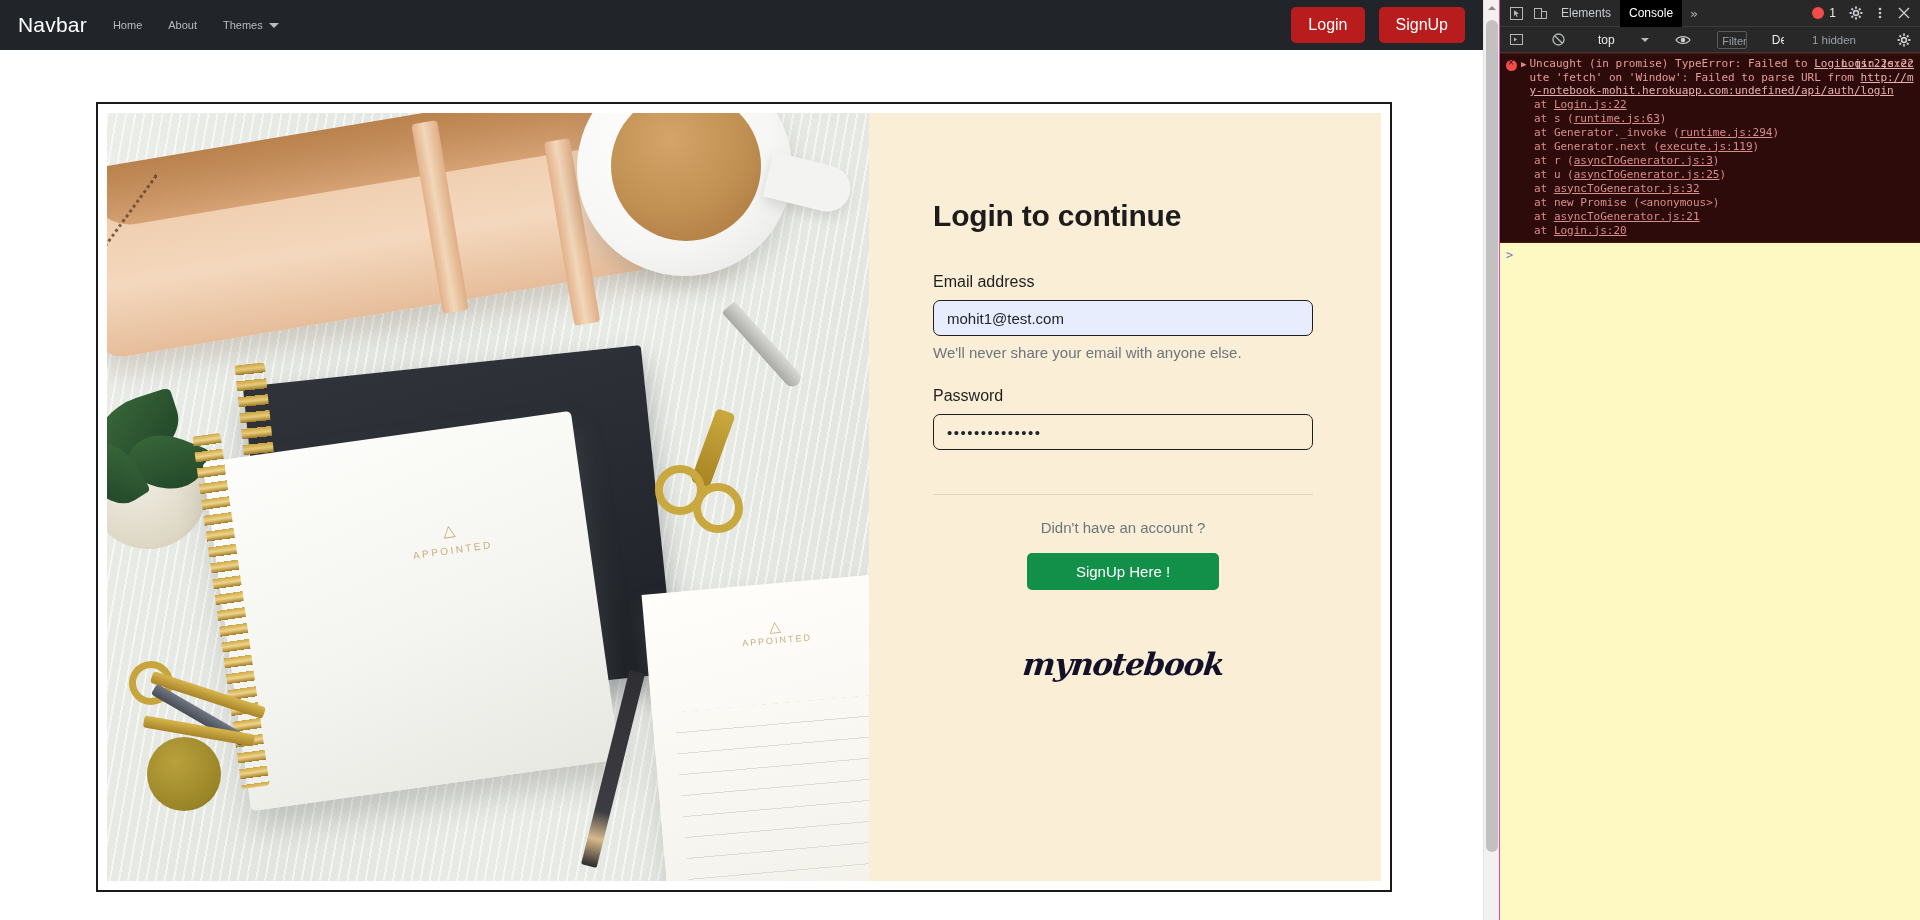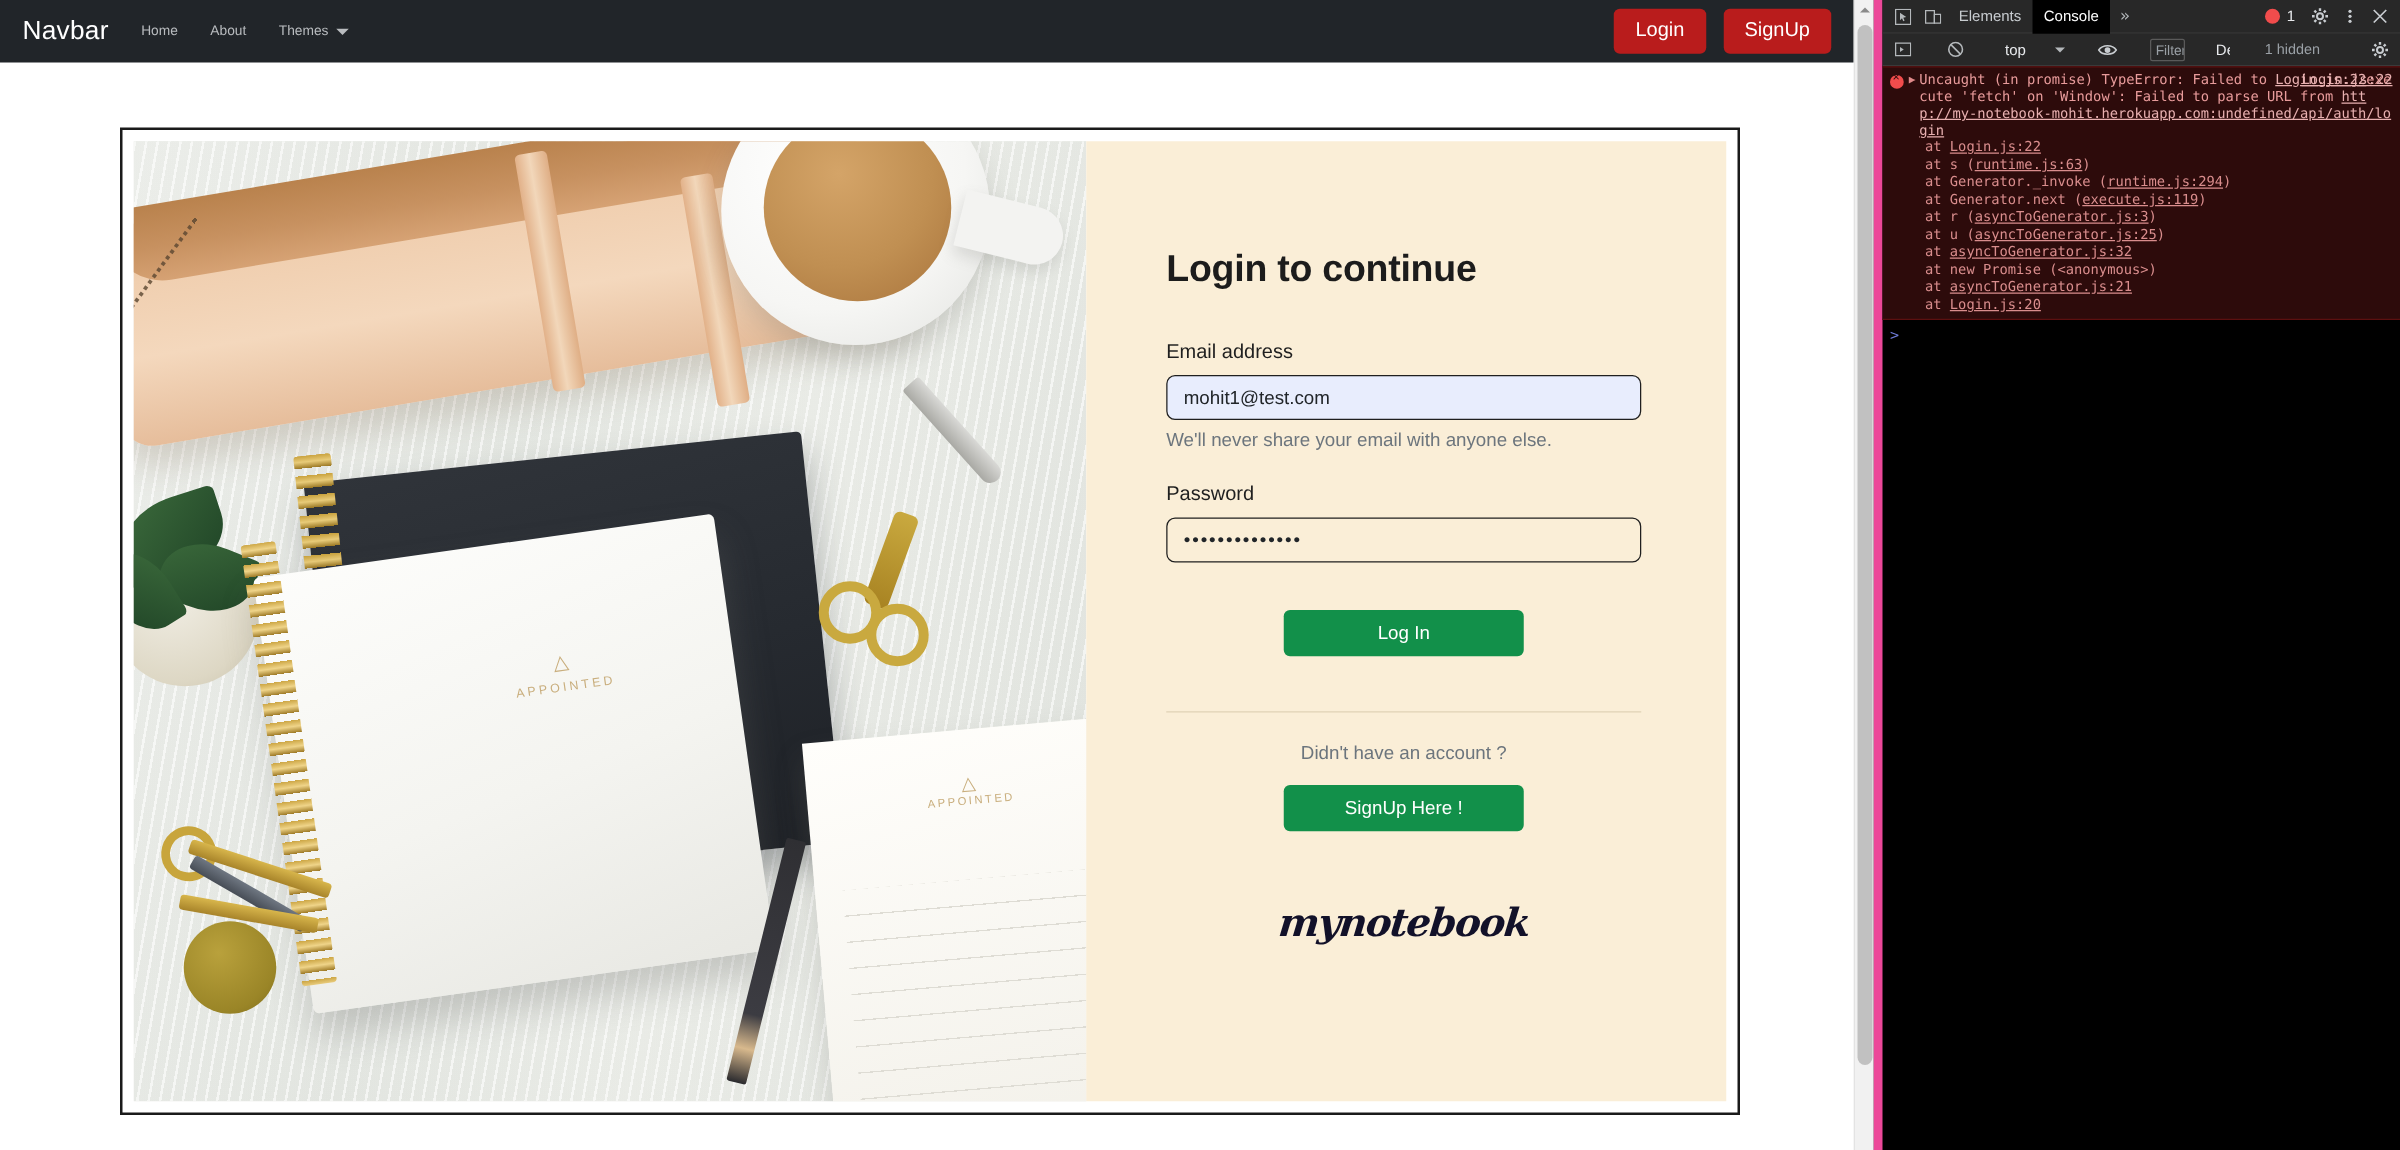--- a/index.html
+++ b/index.html
@@ -339,24 +339,24 @@
   #sb-thumb {
     position: absolute; left: 2px; top: 20px;
     width: 12px; height: 832px;
     background: #c1c1c1; border-radius: 6px;
   }
 
   
   #devtools {
     position: absolute; left: 1499px; top: 0;
     width: 421px; height: 920px;
-    background: #000000;
+    background: #fef9c3;
     color: #e8eaed;
     font-family: "DejaVu Sans Mono", monospace;
-    border-left: 7px solid #ec4899;
+    border-left: 1px solid #ec4899;
   }
   #dt-tabbar {
     display:flex; align-items:center; height: 27px;
     background: #282828; border-bottom: 1px solid #3a3a3a;
     padding: 0 4px;
   }
   .dt-icon {
     width: 24px; height: 22px; display:flex;
     align-items:center; justify-content:center;
     color:#b4b8bb; flex: 0 0 auto;
@@ -535,21 +535,20 @@
 
             <h1 id="login-title">Login to continue</h1>
 
             <label class="field-label" for="email-input">Email address</label>
             <input id="email-input" class="txtinput autofilled" type="text" value="mohit1@test.com" style="">
             <small class="help-text">We'll never share your email with anyone else.</small>
 
             <label class="field-label" for="pw-input">Password</label>
             <input id="pw-input" class="txtinput" type="text" value="••••••••••••••" style="">
 
-            <button class="greenbtn">Log In</button>
 
             <hr id="divider">
 
             <p id="noaccount">Didn't have an account ?</p>
 
             <button class="greenbtn" id="signup-here">SignUp Here !</button>
 
             <div id="logo-wrap">
               <span id="logo">mynotebook</span>
             </div>

